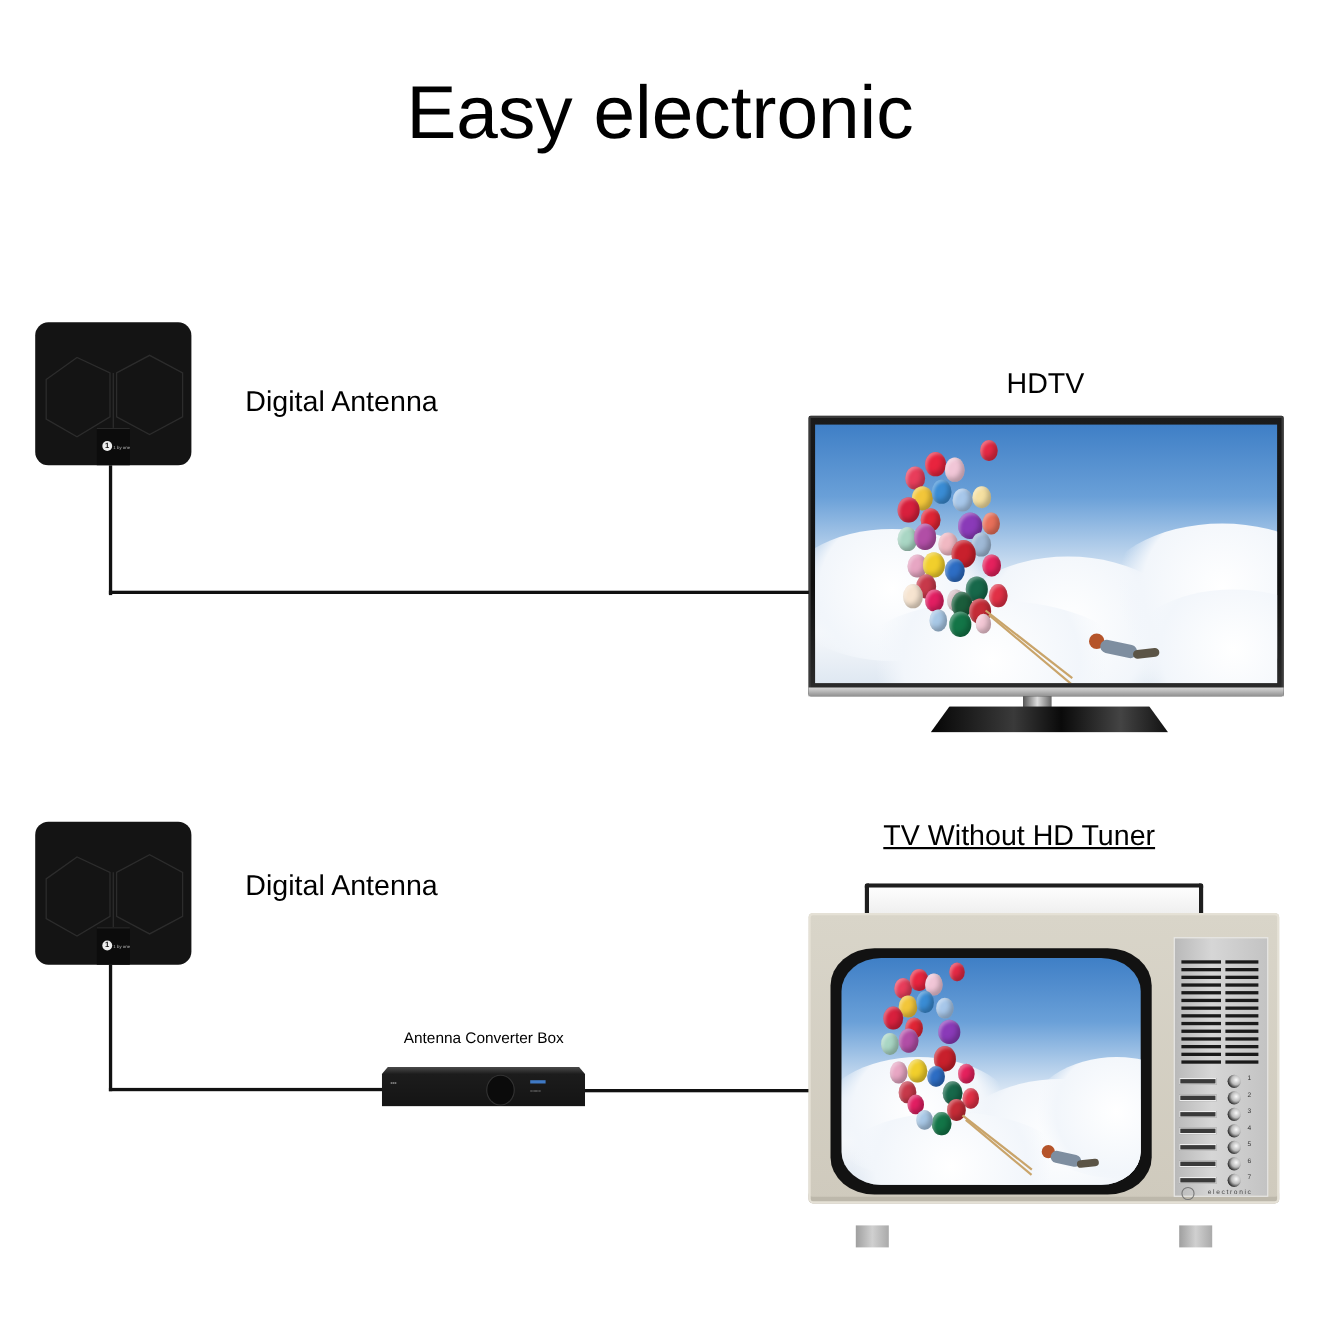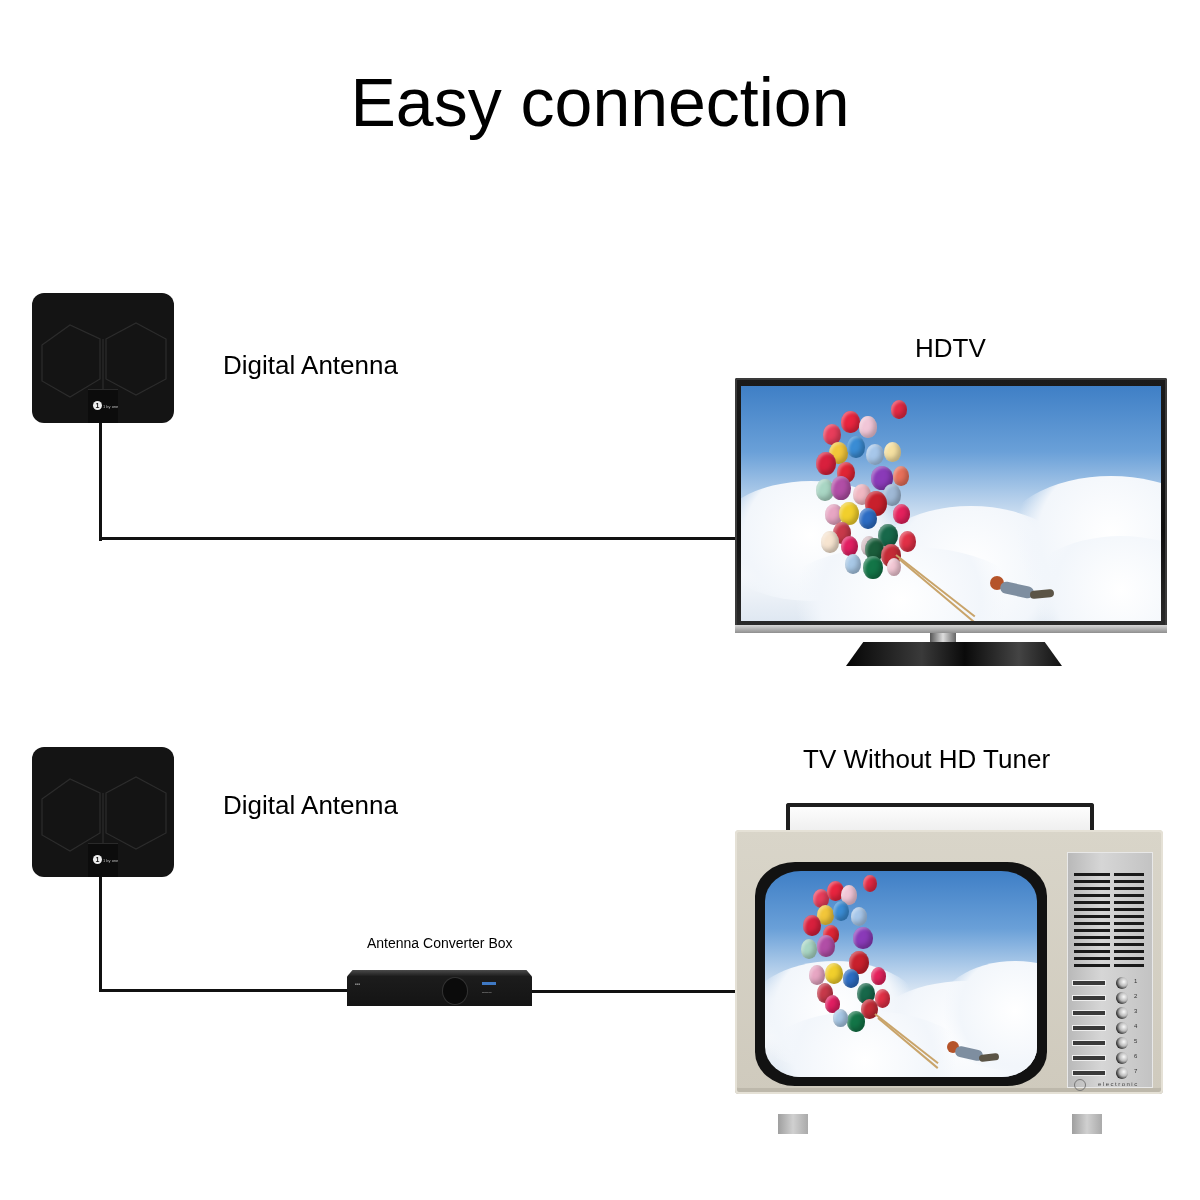--- a/index.html
+++ b/index.html
@@ -45,21 +45,21 @@
 
     
     .box { left: 347px; top: 970px; width: 185px; height: 36px; background: linear-gradient(180deg,#4a4a4a 0%, #1c1c1c 18%, #141414 100%); clip-path: polygon(3% 0, 97% 0, 100% 18%, 100% 100%, 0 100%, 0 18%); }
     .box .dial { position: absolute; left: 96px; top: 8px; width: 24px; height: 26px; border-radius: 50%; background: #0b0b0b; box-shadow: 0 0 0 1px #333; }
     .box .blue { position: absolute; left: 135px; top: 12px; width: 14px; height: 3px; background: #3f79c4; }
     .box .txt { position: absolute; font-size: 3px; color: #888; white-space: nowrap; }
   </style>
 </head>
 <body>
 
-<div class="abs title">Easy connection</div>
+<div class="abs title">Easy electronic</div>
 
 <div class="abs" style="left:0;top:0;width:1200px;height:700px;">
 
   <div class="abs antenna" style="left:32px;top:293px;">
     <svg width="142" height="130" viewBox="0 0 142 130">
       <polygon points="10,52 38,32 68,46 68,86 38,104 10,88" fill="none" stroke="#2c2c2c" stroke-width="1.2"></polygon>
       <polygon points="74,46 104,30 134,46 134,86 104,102 74,86" fill="none" stroke="#2c2c2c" stroke-width="1.2"></polygon>
       <line x1="71" y1="46" x2="71" y2="96" stroke="#2c2c2c" stroke-width="1.2"></line>
     </svg>
     <div class="badge">
@@ -138,21 +138,21 @@
     <polygon points="74,46 104,30 134,46 134,86 104,102 74,86" fill="none" stroke="#2c2c2c" stroke-width="1.2"></polygon>
     <line x1="71" y1="46" x2="71" y2="96" stroke="#2c2c2c" stroke-width="1.2"></line>
   </svg>
   <div class="badge">
     <div class="logo-dot">1</div>
     <div class="logo-text">1 by one</div>
   </div>
 </div>
 
 <div class="abs label" style="left:223px;top:790px;">Digital Antenna</div>
-<div class="abs label" style="left:803px;top:744px;">TV Without HD Tuner</div>
+<div class="abs label" style="left:803px;top:744px;text-decoration:underline;">TV Without HD Tuner</div>
 <div class="abs label-small" style="left:367px;top:935px;">Antenna Converter Box</div>
 
 <div class="abs wire" style="left:99px;top:877px;width:3px;height:115px;"></div>
 <div class="abs wire" style="left:99px;top:989px;width:250px;height:3px;"></div>
 <div class="abs wire" style="left:530px;top:990px;width:207px;height:3px;"></div>
 
 <div class="abs box">
   <div class="txt" style="left:8px;top:12px;">■■■</div>
   <div class="dial"></div>
   <div class="blue"></div>

